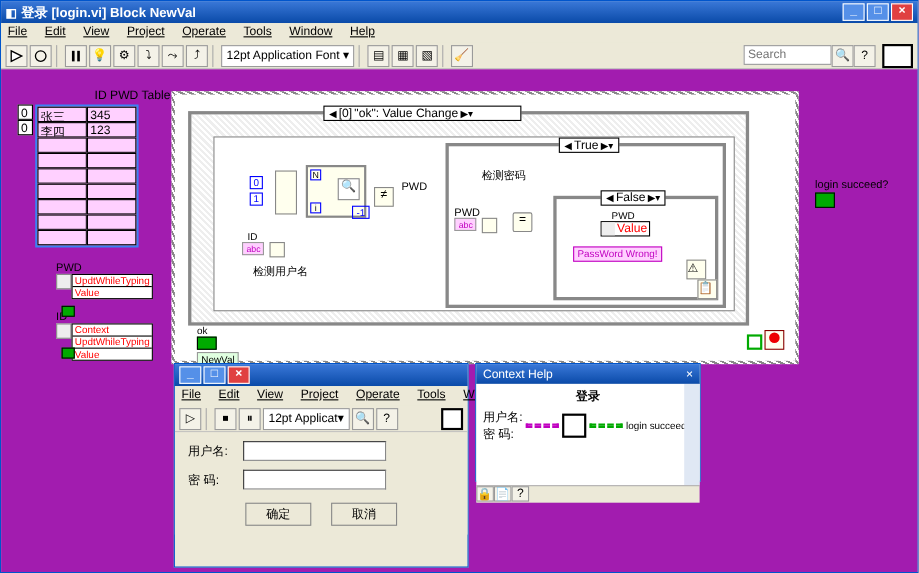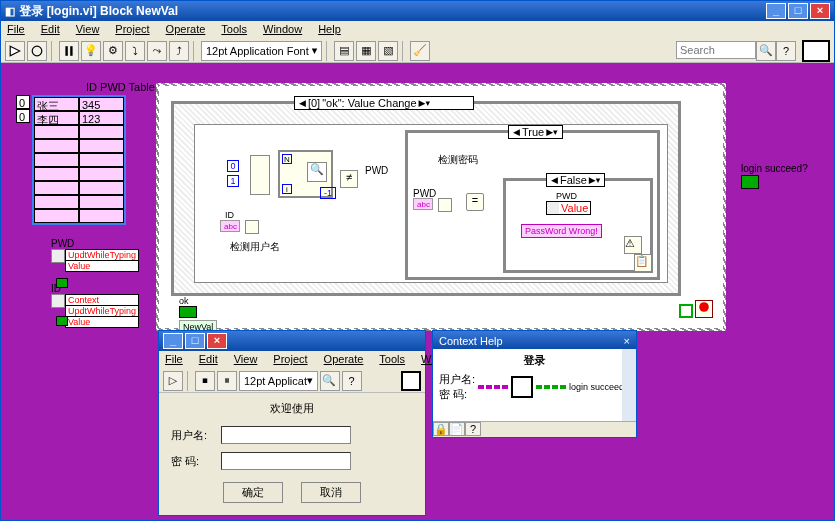--- a/index.html
+++ b/index.html
@@ -269,42 +269,41 @@
   <div class="tbtn">▷</div>
   <div class="sep"></div>
   <div class="tbtn">⏹</div>
   <div class="tbtn">⏸</div>
   <div class="fontsel"><span>12pt Applicat</span>▾</div>
   <div class="tbtn">🔍</div>
   <div class="tbtn">?</div>
   <div style="width:20px;height:20px;border:2px solid #000;margin-left:auto;background:#fff;"></div>
  </div>
  <div style="background:#ece9d8;padding:8px 12px;">
-  <div style="text-align:center;margin-bottom:10px;">欢迎使用</div>
   <div style="display:flex;align-items:center;margin-bottom:8px;">
    <span style="width:50px;">用户名:</span>
    <input style="width: 130px; height: 18px; border: 1px inset rgb(136, 136, 136);">
   </div>
   <div style="display:flex;align-items:center;margin-bottom:12px;">
    <span style="width:50px;">密  码:</span>
    <input type="password" style="width: 130px; height: 18px; border: 1px inset rgb(136, 136, 136);">
   </div>
   <div style="display:flex;gap:18px;justify-content:center;">
    <button class="smbtn">确定</button>
    <button class="smbtn">取消</button>
   </div>
  </div>
 </div>
 
 <div class="win" style="left:432px;top:330px;width:205px;height:108px;">
  <div class="ch-title">
   <span>Context Help</span>
   <span style="cursor:pointer;">×</span>
  </div>
- <div style="background:#fff;height:72px;padding:4px 6px;position:relative;overflow:hidden;">
+ <div style="background:#fff;height:92px;padding:4px 6px;position:relative;overflow:hidden;">
   <div style="text-align:center;font-weight:bold;">登录</div>
   <div style="display:flex;align-items:center;margin-top:4px;">
    <div style="font-size:9px;">
     <div>用户名:</div>
     <div>密  码:</div>
    </div>
    <div style="border:2px dashed #c000c0;width:30px;margin:0 3px;"></div>
    <div style="width:22px;height:22px;border:2px solid #000;background:#fff;"></div>
    <div style="border:2px dashed #0a0;width:30px;margin:0 3px;"></div>
    <div style="font-size:9px;">login succeed?</div>

